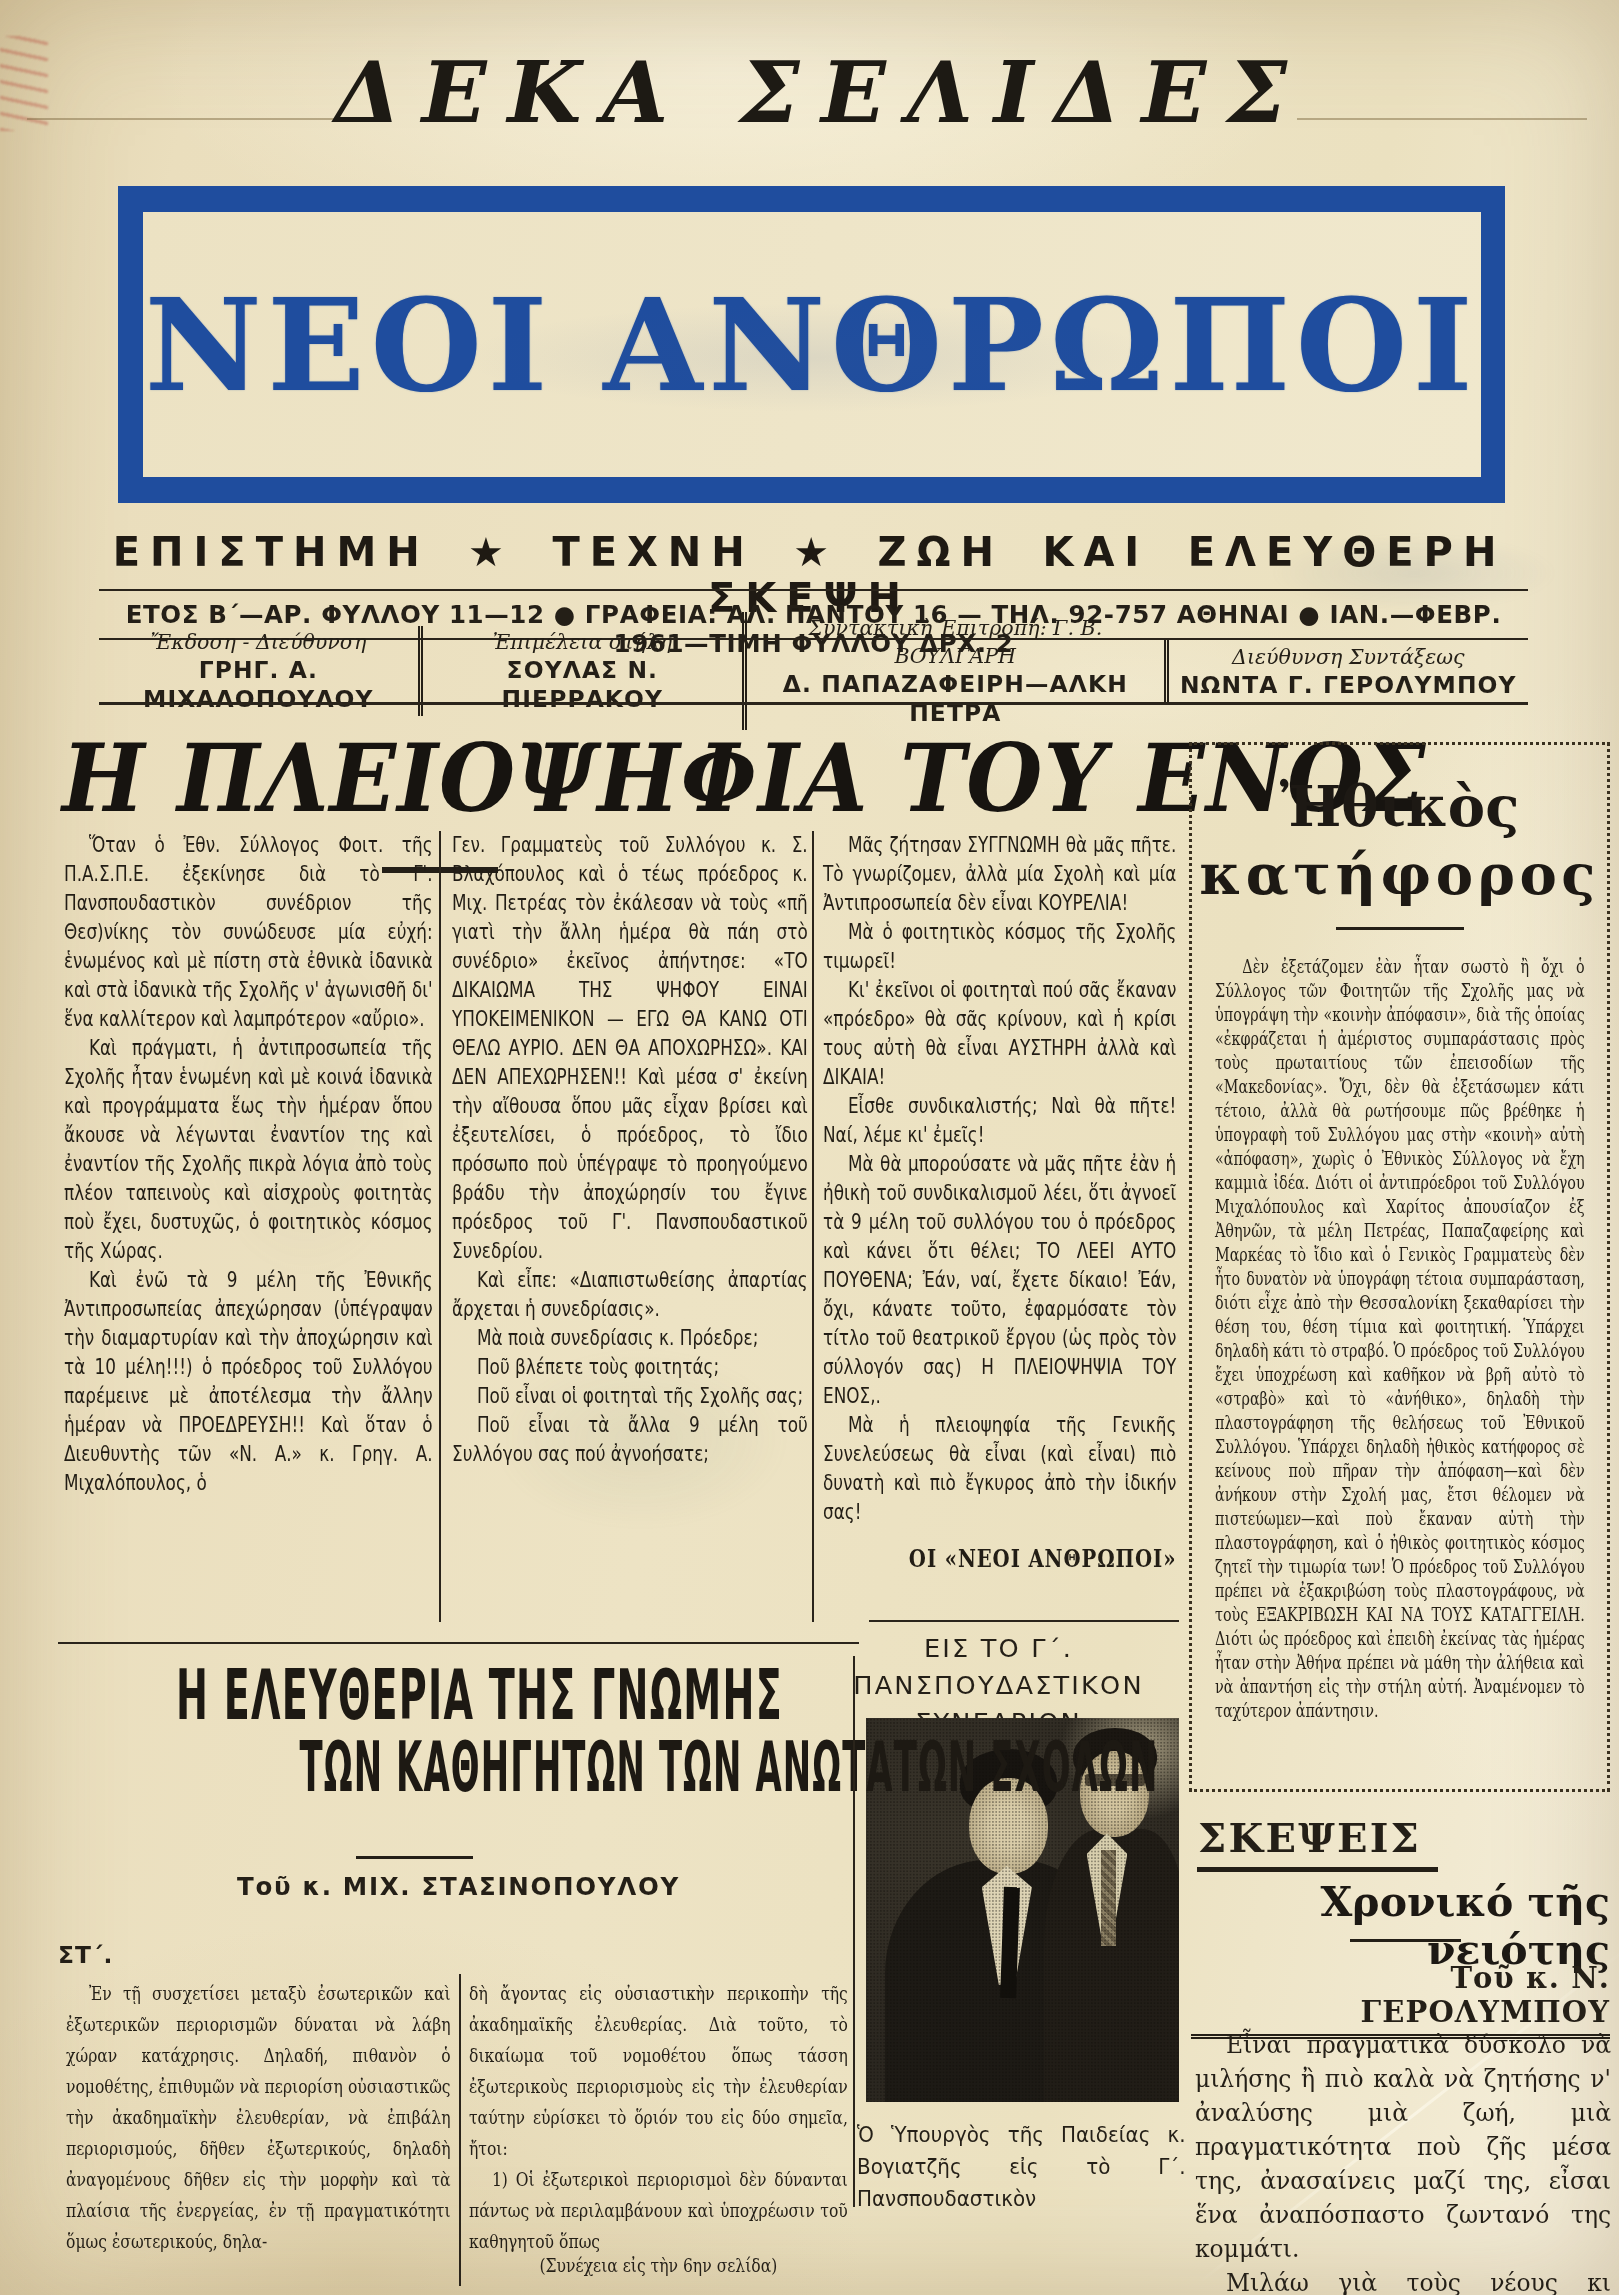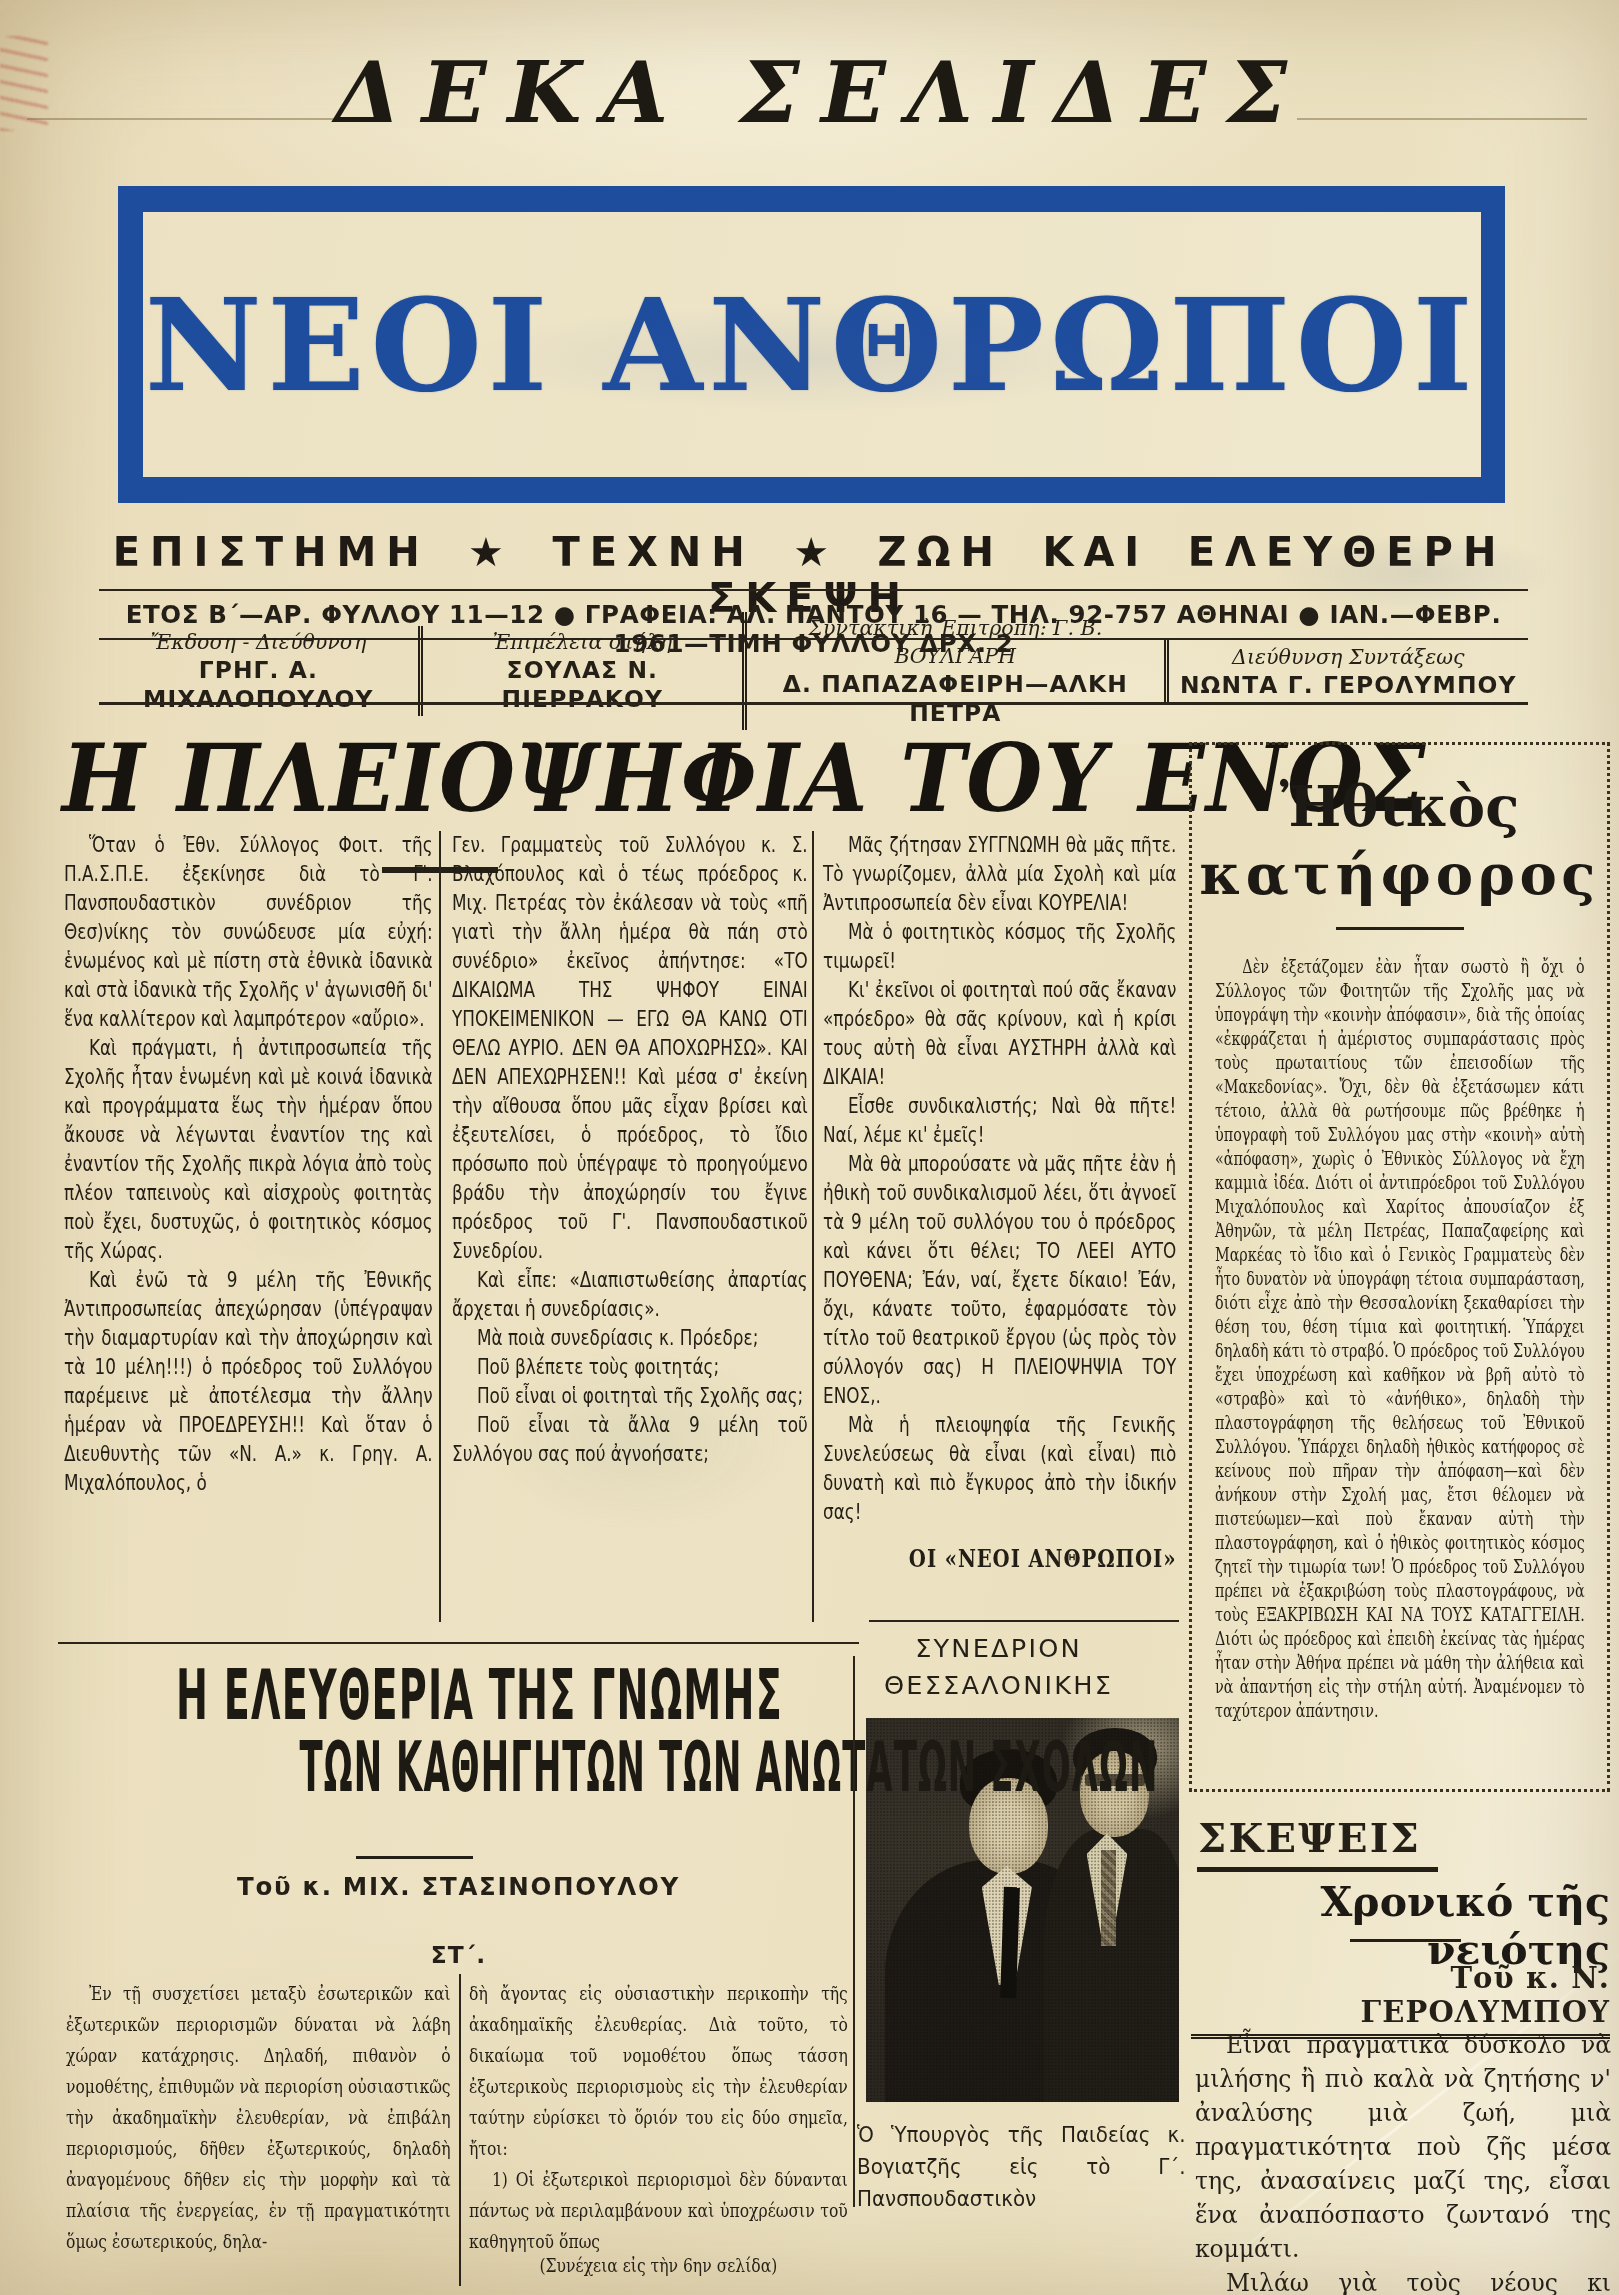--- a/index.html
+++ b/index.html
@@ -109,21 +109,21 @@
   
   .fh{position:absolute;left:58px;width:801px;text-align:center;white-space:nowrap;color:#1d1913;}
   .cond1{display:inline-block;font-weight:bold;font-size:53px;transform:scale(.72,1.3);transform-origin:center top;letter-spacing:1.7px;}
   .cond2{display:inline-block;font-weight:bold;font-size:53px;transform:scale(.64,1.3);transform-origin:center top;letter-spacing:1.7px;}
   .cond3{display:inline-block;font-weight:bold;font-size:42px;transform:scale(.75,1.12);transform-origin:center top;letter-spacing:5.6px;}
   .f-underline{position:absolute;left:356px;top:1856px;width:117px;height:3.3px;background:#241f17;}
   .f-byline{position:absolute;left:58px;width:801px;top:1872px;text-align:center;
     font-weight:bold;font-size:24.5px;letter-spacing:1.7px;}
   .f-byline2{position:absolute;left:58px;width:801px;top:1906px;text-align:center;
     font-family:"DejaVu Serif",serif;font-style:italic;font-size:22px;}
-  .f-section{position:absolute;left:58px;width:801px;top:1941px;text-align:center;
+  .f-section{position:absolute;left:58px;width:801px;top:1941px;
     font-weight:bold;font-size:23.4px;letter-spacing:1.1px;}
   .fcol{position:absolute;top:1978px;transform:scaleX(.82);transform-origin:0 0;
     font-family:"DejaVu Serif",serif;font-size:19px;line-height:31px;text-align:justify;}
   .fcol p{margin:0;text-indent:28px;}
   #fcolA{left:66px;width:469px;}
   #fcolB{left:469px;width:462px;}
   #fcolB p:first-child{text-indent:0;}
   .f-cont{position:absolute;left:469px;top:2254px;width:462px;transform:scaleX(.82);
     transform-origin:0 0;font-family:"DejaVu Serif",serif;font-size:19px;text-align:center;}
 
@@ -235,20 +235,21 @@
     <div class="ethics-title">Ἠθικὸς</div>
     <div class="ethics-title2">κατήφορος</div>
     <div class="ethics-underline"></div>
     <div class="ethics-text">
         <p class="par">Δὲν ἐξετάζομεν ἐὰν ἦταν σωστὸ ἢ ὄχι ὁ Σύλλογος τῶν Φοιτητῶν τῆς Σχολῆς μας νὰ ὑπογράψη τὴν «κοινὴν ἀπόφασιν», διὰ τῆς ὁποίας «ἐκφράζεται ἡ ἀμέριστος συμπαράστασις πρὸς τοὺς πρωταιτίους τῶν ἐπεισοδίων τῆς «Μακεδονίας». Ὄχι, δὲν θὰ ἐξετάσωμεν κάτι τέτοιο, ἀλλὰ θὰ ρωτήσουμε πῶς βρέθηκε ἡ ὑπογραφὴ τοῦ Συλλόγου μας στὴν «κοινὴ» αὐτὴ «ἀπόφαση», χωρὶς ὁ Ἐθνικὸς Σύλλογος νὰ ἔχη καμμιὰ ἰδέα. Διότι οἱ ἀντιπρόεδροι τοῦ Συλλόγου Μιχαλόπουλος καὶ Χαρίτος ἀπουσίαζον ἐξ Ἀθηνῶν, τὰ μέλη Πετρέας, Παπαζαφείρης καὶ Μαρκέας τὸ ἴδιο καὶ ὁ Γενικὸς Γραμματεὺς δὲν ἦτο δυνατὸν νὰ ὑπογράφη τέτοια συμπαράσταση, διότι εἶχε ἀπὸ τὴν Θεσσαλονίκη ξεκαθαρίσει τὴν θέση του, θέση τίμια καὶ φοιτητική. Ὑπάρχει δηλαδὴ κάτι τὸ στραβό. Ὁ πρόεδρος τοῦ Συλλόγου ἔχει ὑποχρέωση καὶ καθῆκον νὰ βρῆ αὐτὸ τὸ «στραβὸ» καὶ τὸ «ἀνήθικο», δηλαδὴ τὴν πλαστογράφηση τῆς θελήσεως τοῦ Ἐθνικοῦ Συλλόγου. Ὑπάρχει δηλαδὴ ἠθικὸς κατήφορος σὲ κείνους ποὺ πῆραν τὴν ἀπόφαση—καὶ δὲν ἀνήκουν στὴν Σχολή μας, ἔτσι θέλομεν νὰ πιστεύωμεν—καὶ ποὺ ἔκαναν αὐτὴ τὴν πλαστογράφηση, καὶ ὁ ἠθικὸς φοιτητικὸς κόσμος ζητεῖ τὴν τιμωρία των! Ὁ πρόεδρος τοῦ Συλλόγου πρέπει νὰ ἐξακριβώση τοὺς πλαστογράφους, νὰ τοὺς ΕΞΑΚΡΙΒΩΣΗ ΚΑΙ ΝΑ ΤΟΥΣ ΚΑΤΑΓΓΕΙΛΗ. Διότι ὡς πρόεδρος καὶ ἐπειδὴ ἐκείνας τὰς ἡμέρας ἦταν στὴν Ἀθήνα πρέπει νὰ μάθη τὴν ἀλήθεια καὶ νὰ ἀπαντήση εἰς τὴν στήλη αὐτή. Ἀναμένομεν τὸ ταχύτερον ἀπάντησιν.</p>
       </div>
   </div>
 
   <div class="rule" style="left:869px;top:1620px;width:310px;height:1.7px;"></div>
   <div class="photo-header">
+    <div>ΕΙΣ ΤΟ Γ΄. ΠΑΝΣΠΟΥΔΑΣΤΙΚΟΝ</div>
     <div>ΣΥΝΕΔΡΙΟΝ ΘΕΣΣΑΛΟΝΙΚΗΣ</div>
   </div>
   <div class="photo">
     <div class="m1-body"></div>
     <div class="m1-hair"></div>
     <div class="m1-face"></div>
     <div class="m1-shirt"></div>
     <div class="m1-tie"></div>
     <div class="m2-body"></div>
     <div class="m2-hair"></div>

